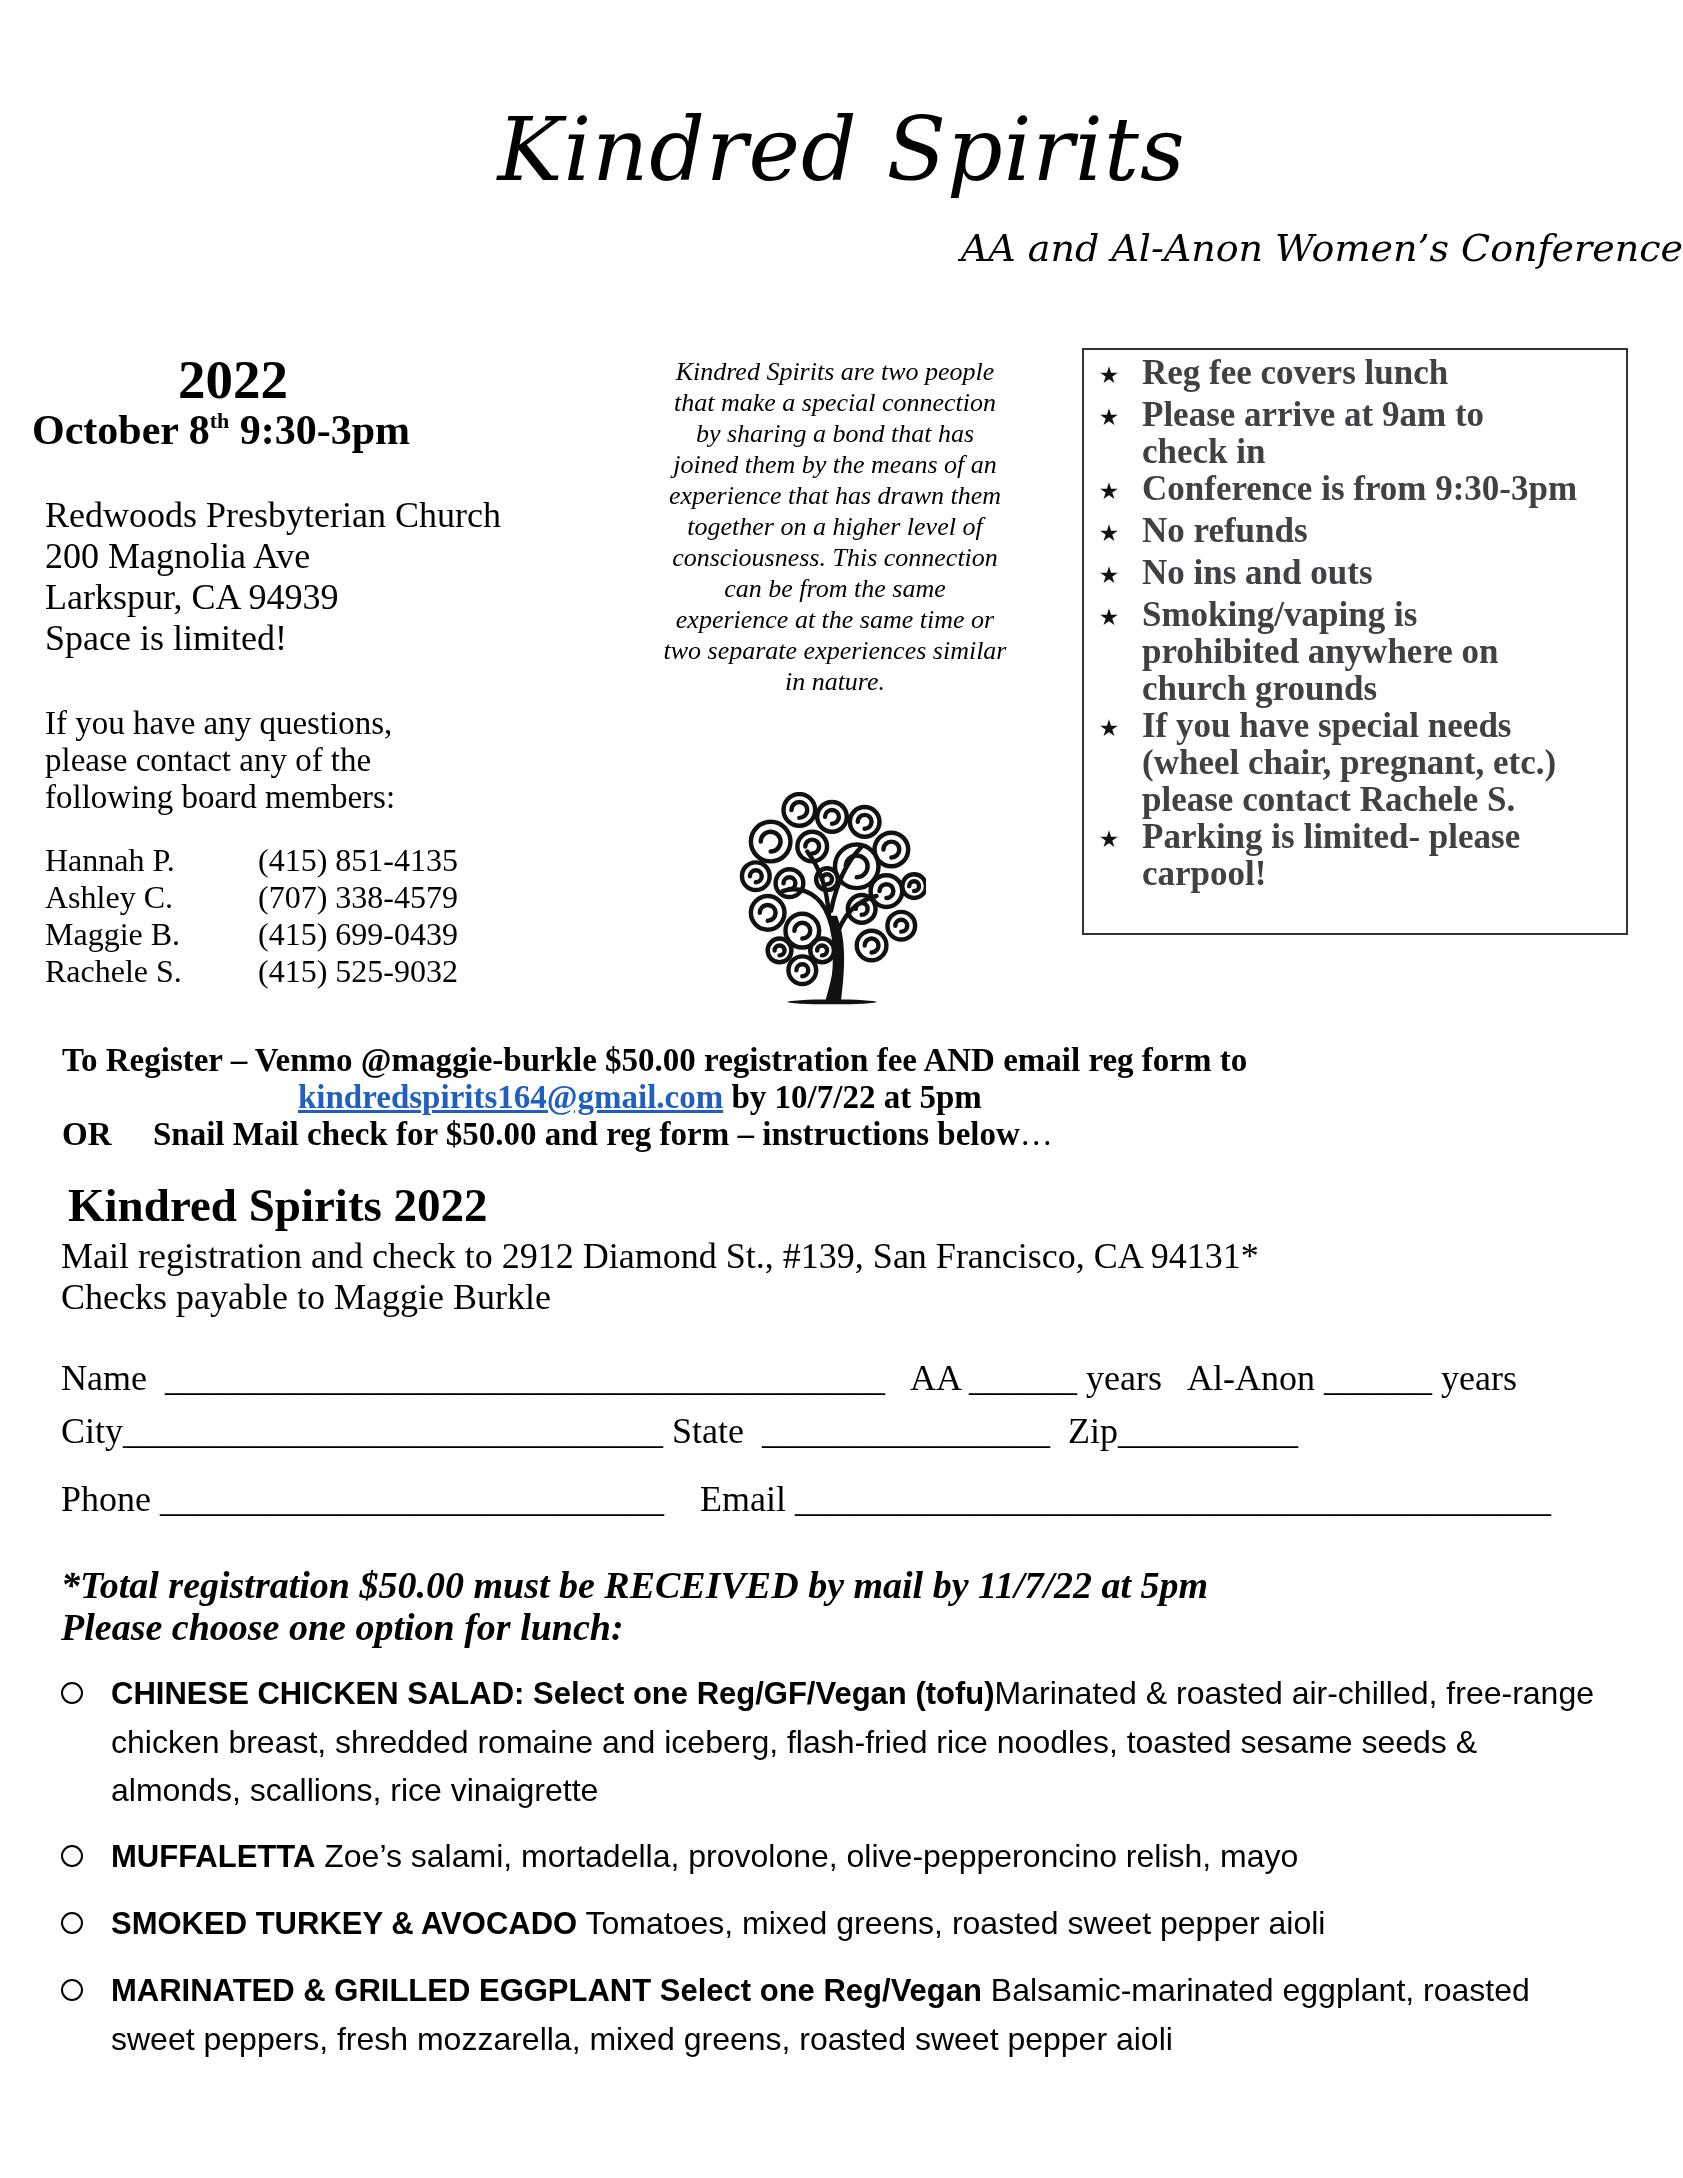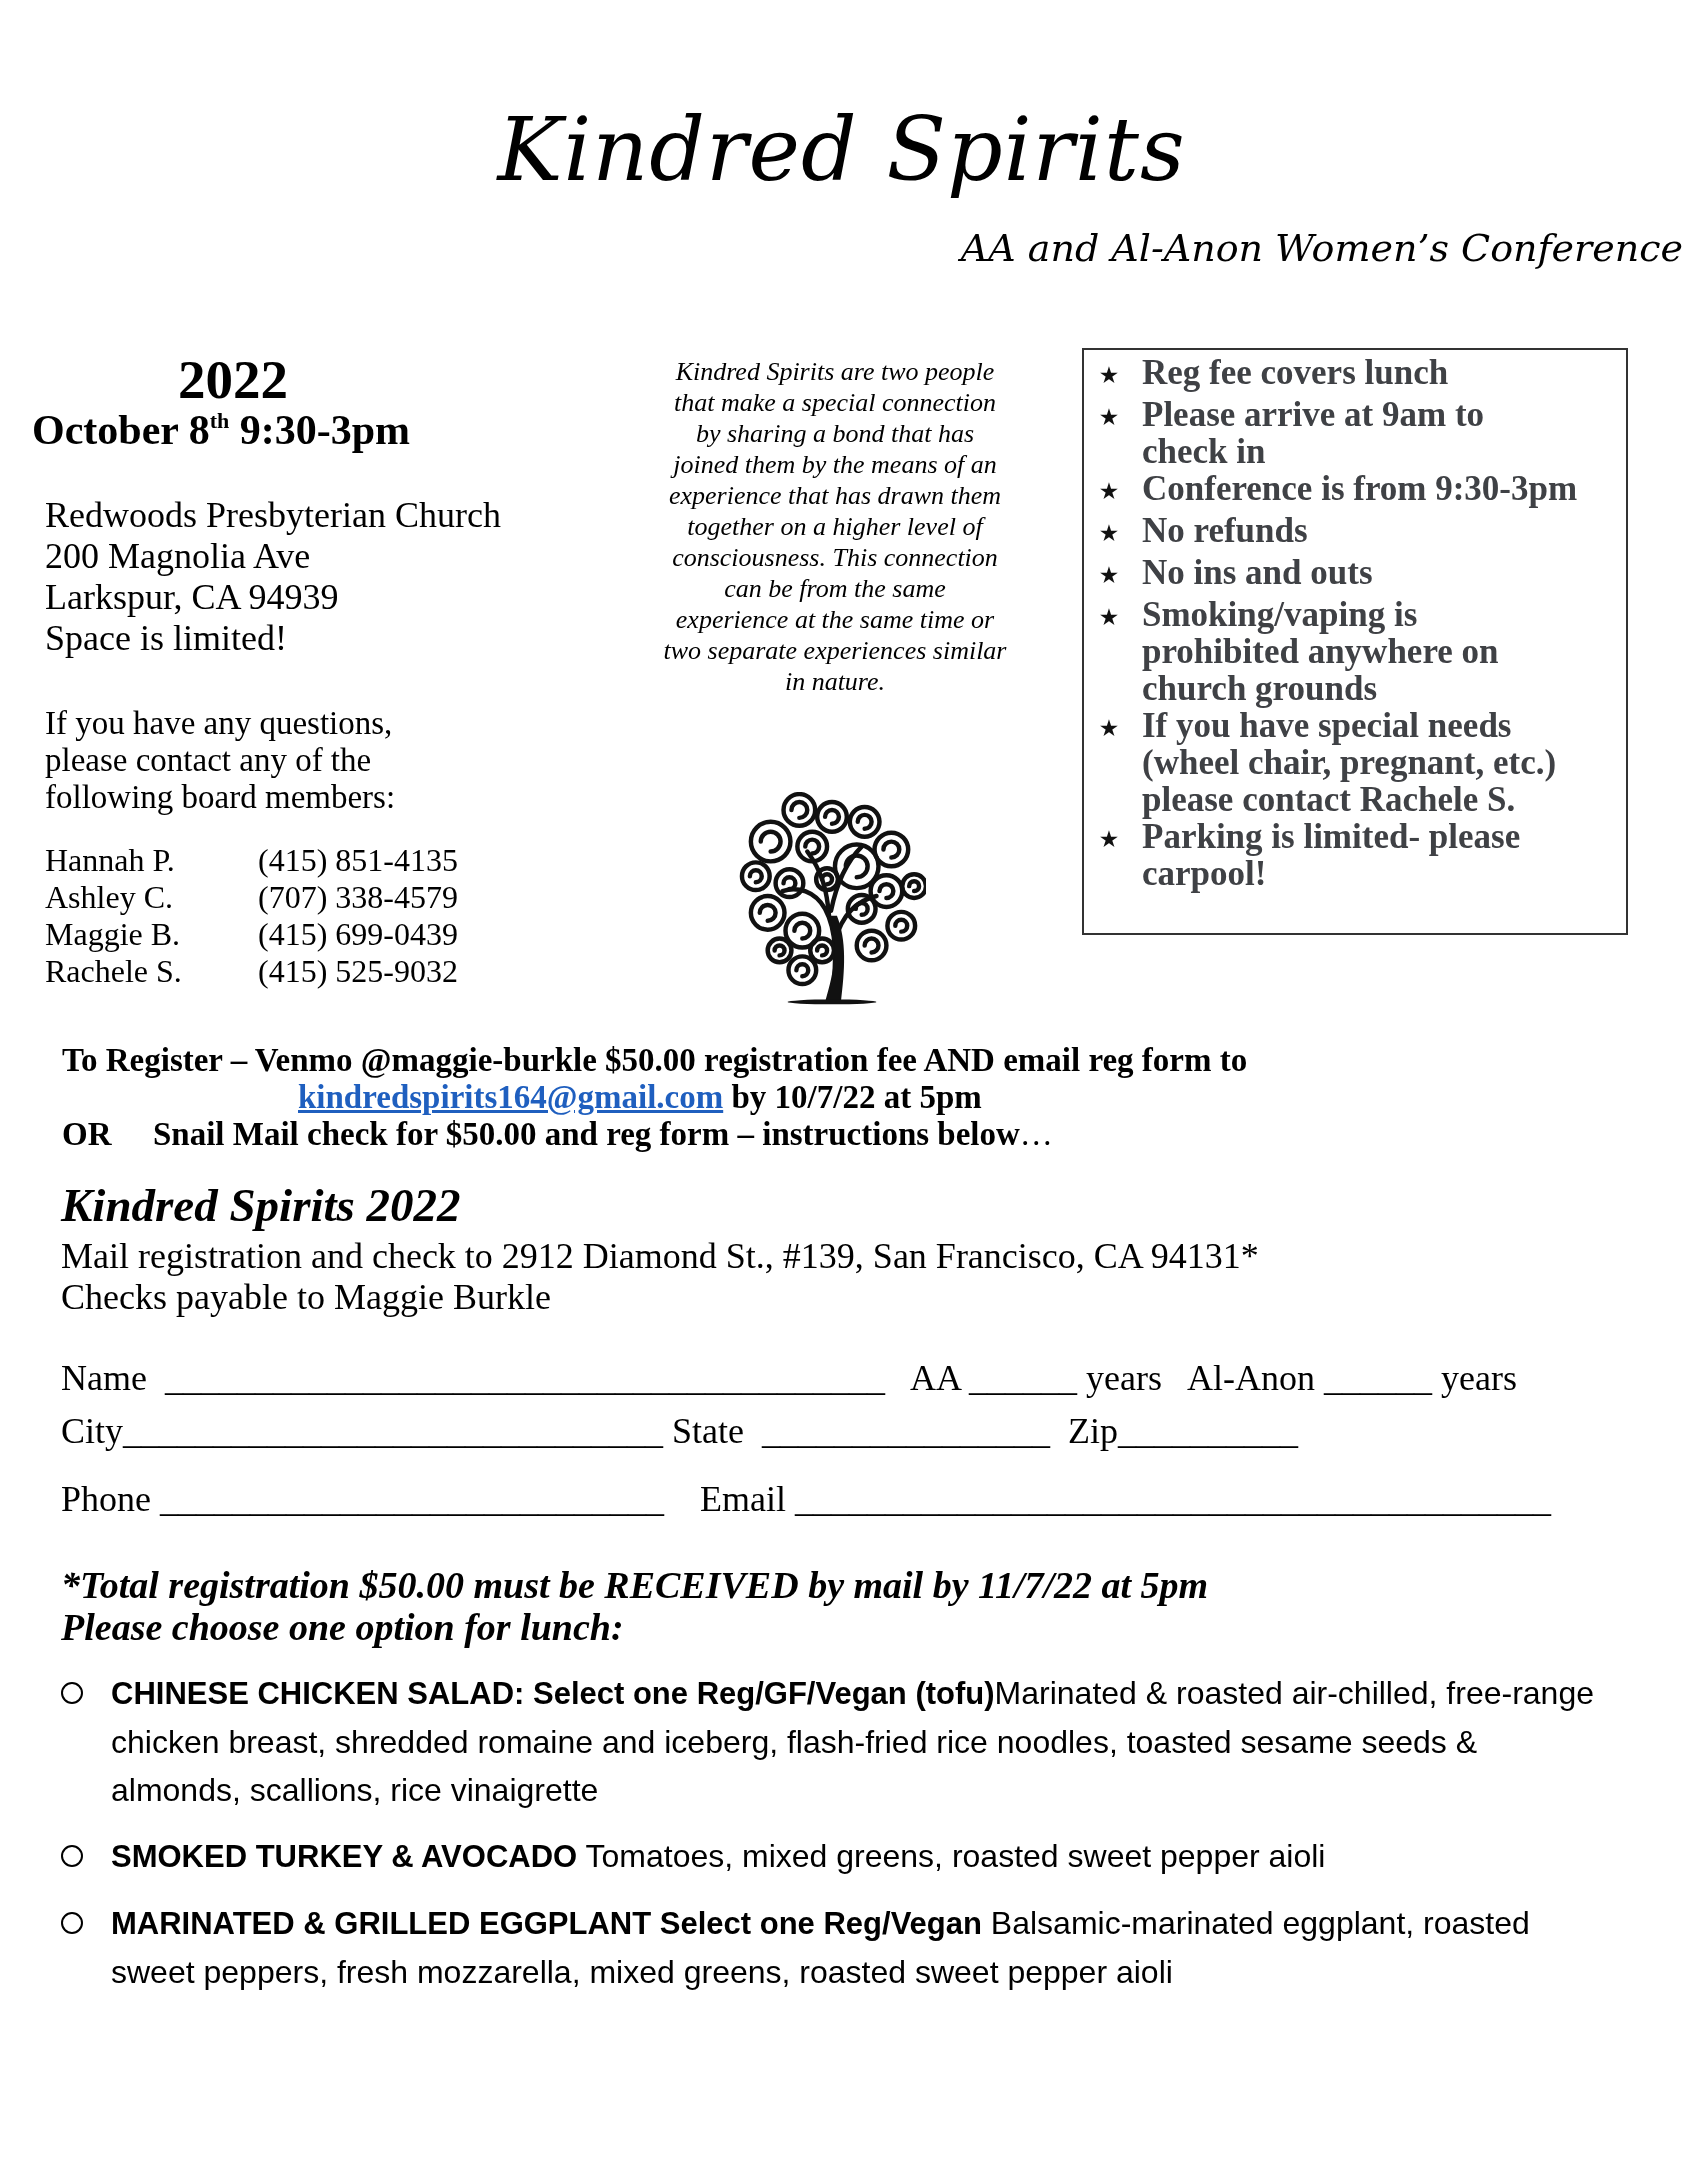--- a/index.html
+++ b/index.html
@@ -27,21 +27,21 @@
   #rules-box ul { list-style: none; margin: 0; padding: 0; position: absolute; left: 10px; top: 4px; right: 8px; }
   #rules-box li { display: flex; font-family: "Liberation Serif", serif; font-weight: bold; color: #3f4145; font-size: 35px; line-height: 37px; }
   #rules-box .star { width: 48px; flex: 0 0 48px; font-size: 20px; color: #111; padding-left: 6px; box-sizing: border-box; line-height: 42px; }
 
   #register { left: 62px; top: 1042px; font-size: 33px; line-height: 37px; font-weight: bold; font-family: "Liberation Serif", serif; width: 1584px; }
   #register .line2 { padding-left: 236px; }
   #register a { color: #1f5fbf; text-decoration: underline; }
   #register .ell { font-weight: normal; }
   #register .or { display: inline-block; width: 91px; }
 
-  #form-title { left: 61px; top: 1178px; font-size: 47px; font-weight: bold; font-style: italic; font-family: "Liberation Serif", serif; }
+  #form-title { left: 68px; top: 1178px; font-size: 47px; font-weight: bold; font-family: "Liberation Serif", serif; }
   #mail-info { left: 61px; top: 1236px; font-size: 36px; line-height: 41px; font-family: "Liberation Serif", serif; }
 
   .form-row { left: 61px; font-size: 36px; font-family: "Liberation Serif", serif; white-space: pre; }
   #row-name { top: 1341px; margin-top: 16px; }
   #row-city { top: 1410px; }
   #row-phone { top: 1478px; }
 
   #total-note { left: 61px; top: 1564px; font-size: 38px; line-height: 42px; font-weight: bold; font-style: italic; font-family: "Liberation Serif", serif; }
 
   #lunch { left: 61px; top: 1669px; width: 1554px; font-family: "Liberation Sans", sans-serif; font-size: 32px; line-height: 48px; }
@@ -238,20 +238,24 @@
   <div>Please choose one option for lunch:</div>
 </div>
 
 <div id="lunch" class="abs">
   <div class="opt">
     <div class="radio"><span></span></div>
     <div><span class="name">CHINESE CHICKEN SALAD: Select one Reg/GF/Vegan (tofu)</span><span>Marinated &amp; roasted air-chilled, free-range chicken breast, shredded romaine and iceberg, flash-fried rice noodles, toasted sesame seeds &amp; almonds, scallions, rice vinaigrette</span></div>
   </div>
   <div class="opt">
     <div class="radio"><span></span></div>
+    <div><span class="name">MUFFALETTA</span><span> Zoe’s salami, mortadella, provolone, olive-pepperoncino relish, mayo</span></div>
+  </div>
+  <div class="opt">
+    <div class="radio"><span></span></div>
     <div><span class="name">SMOKED TURKEY &amp; AVOCADO</span><span> Tomatoes, mixed greens, roasted sweet pepper aioli</span></div>
   </div>
   <div class="opt">
     <div class="radio"><span></span></div>
     <div><span class="name">MARINATED &amp; GRILLED EGGPLANT Select one Reg/Vegan</span><span> Balsamic-marinated eggplant, roasted sweet peppers, fresh mozzarella, mixed greens, roasted sweet pepper aioli</span></div>
   </div>
 </div>
 
 
 </body></html>

